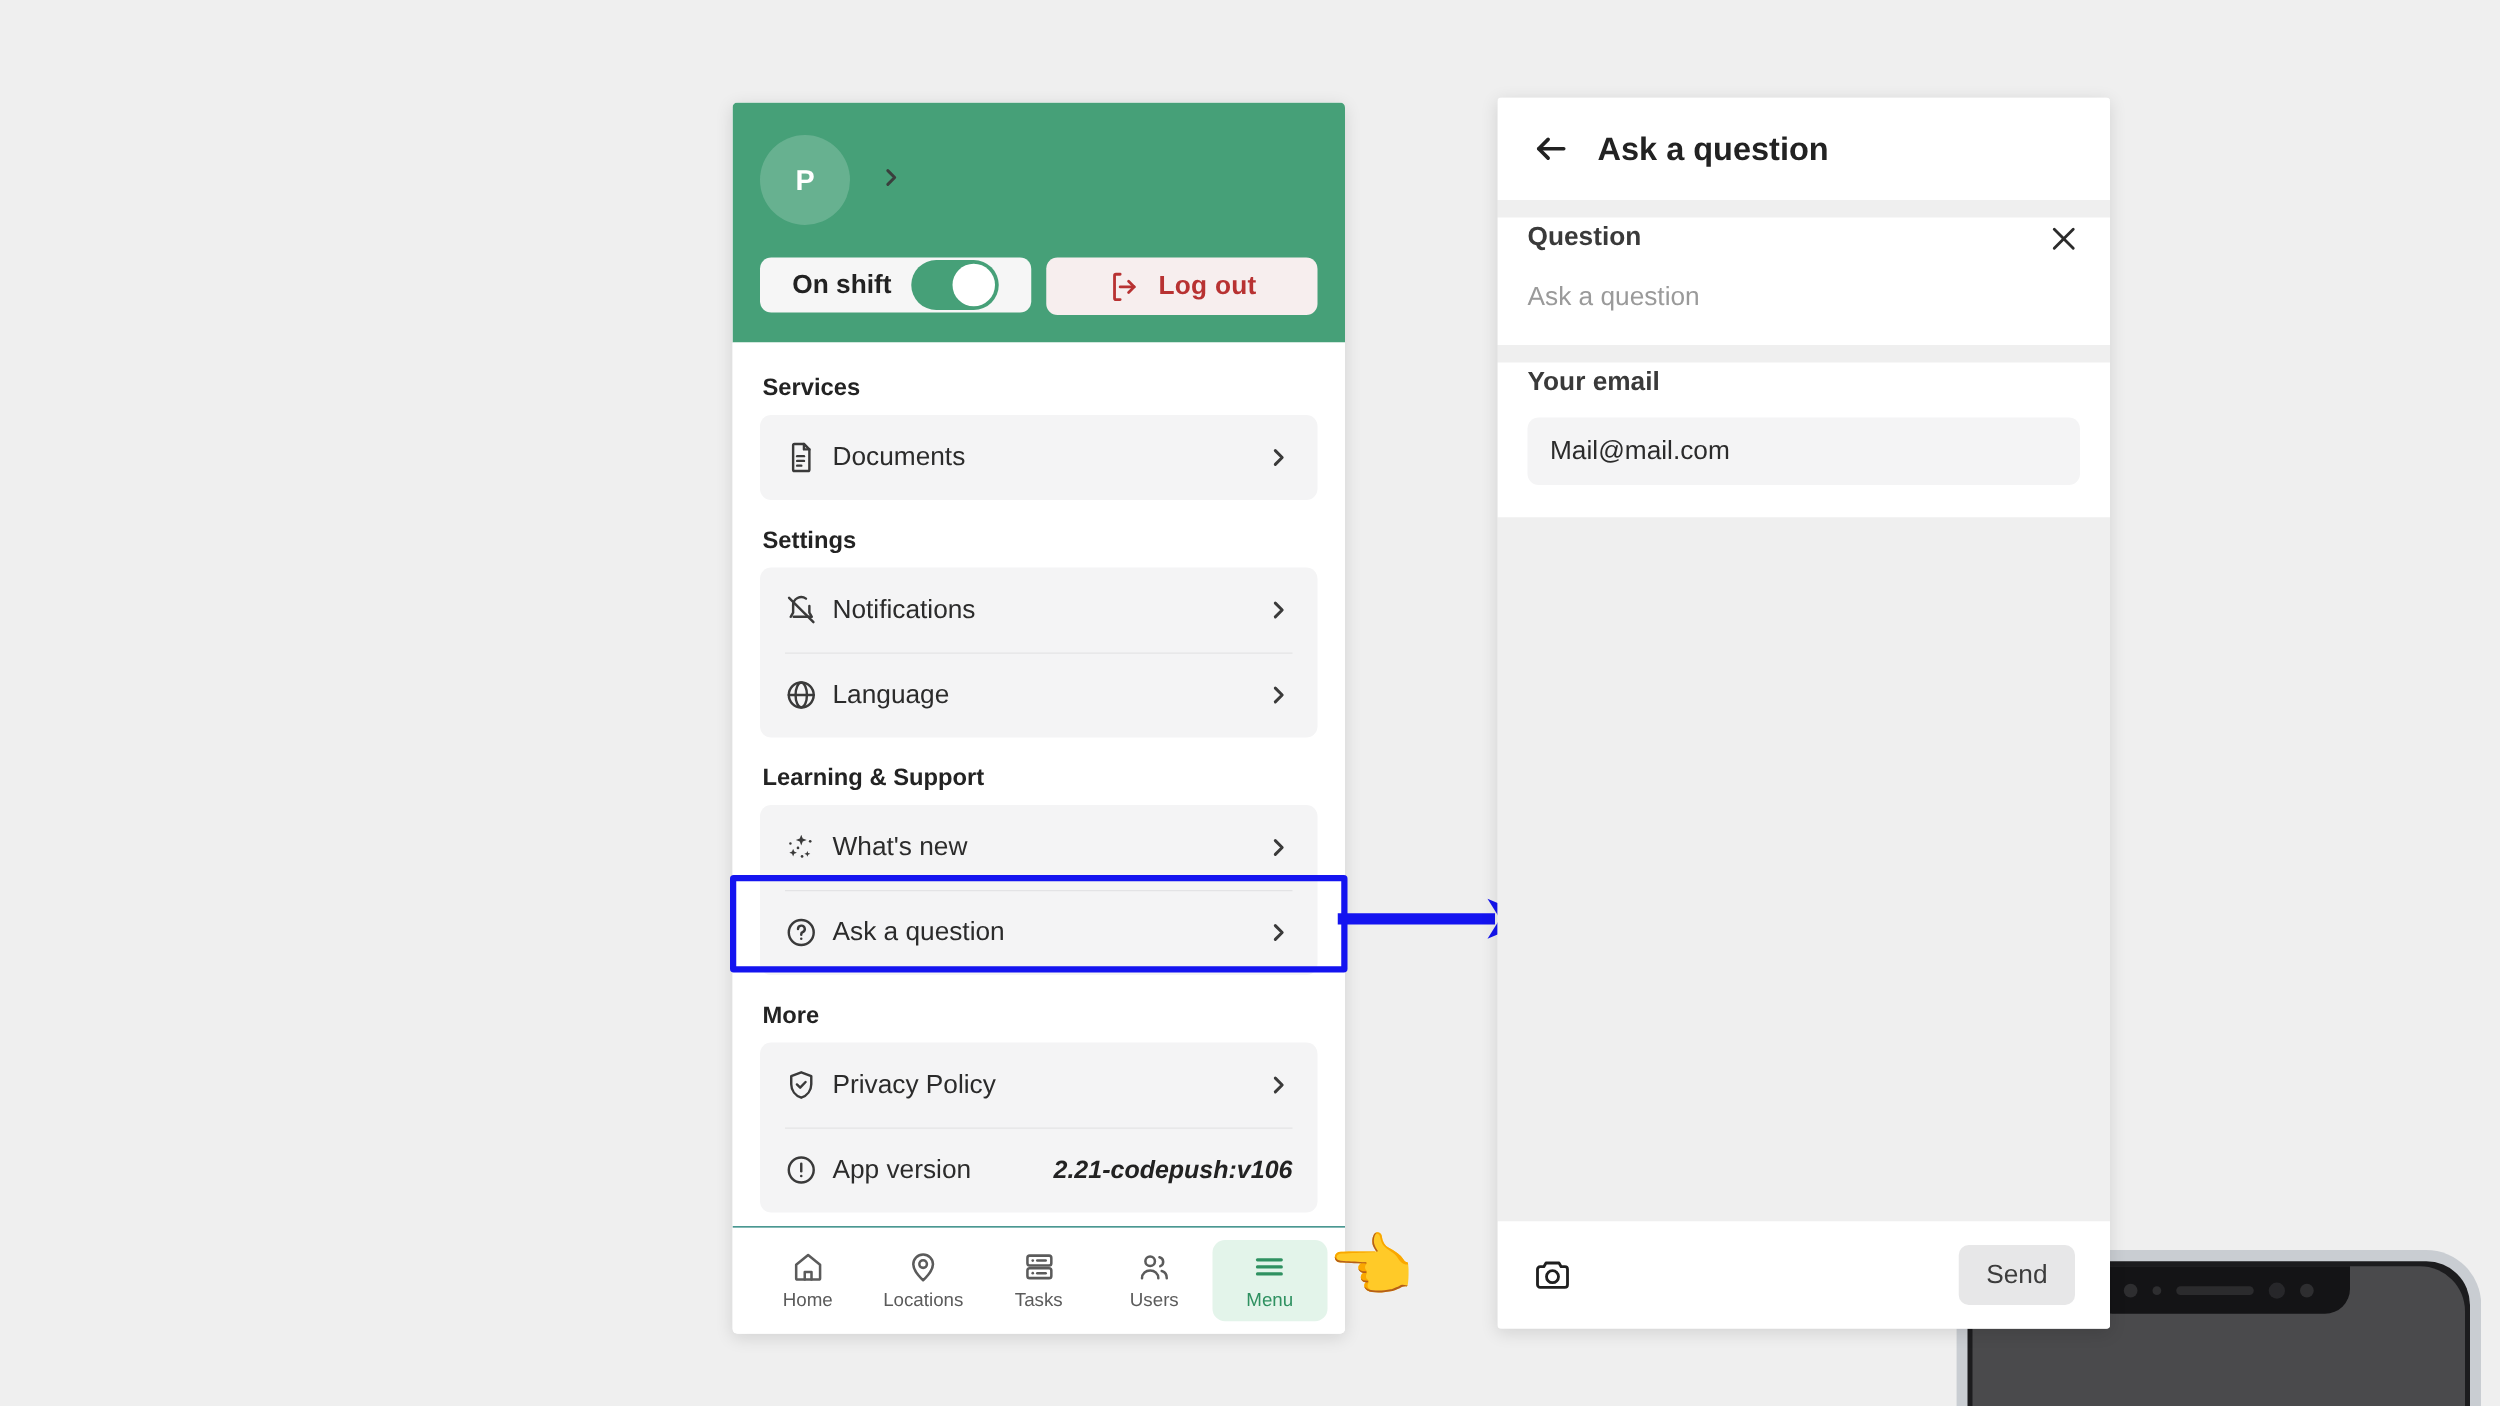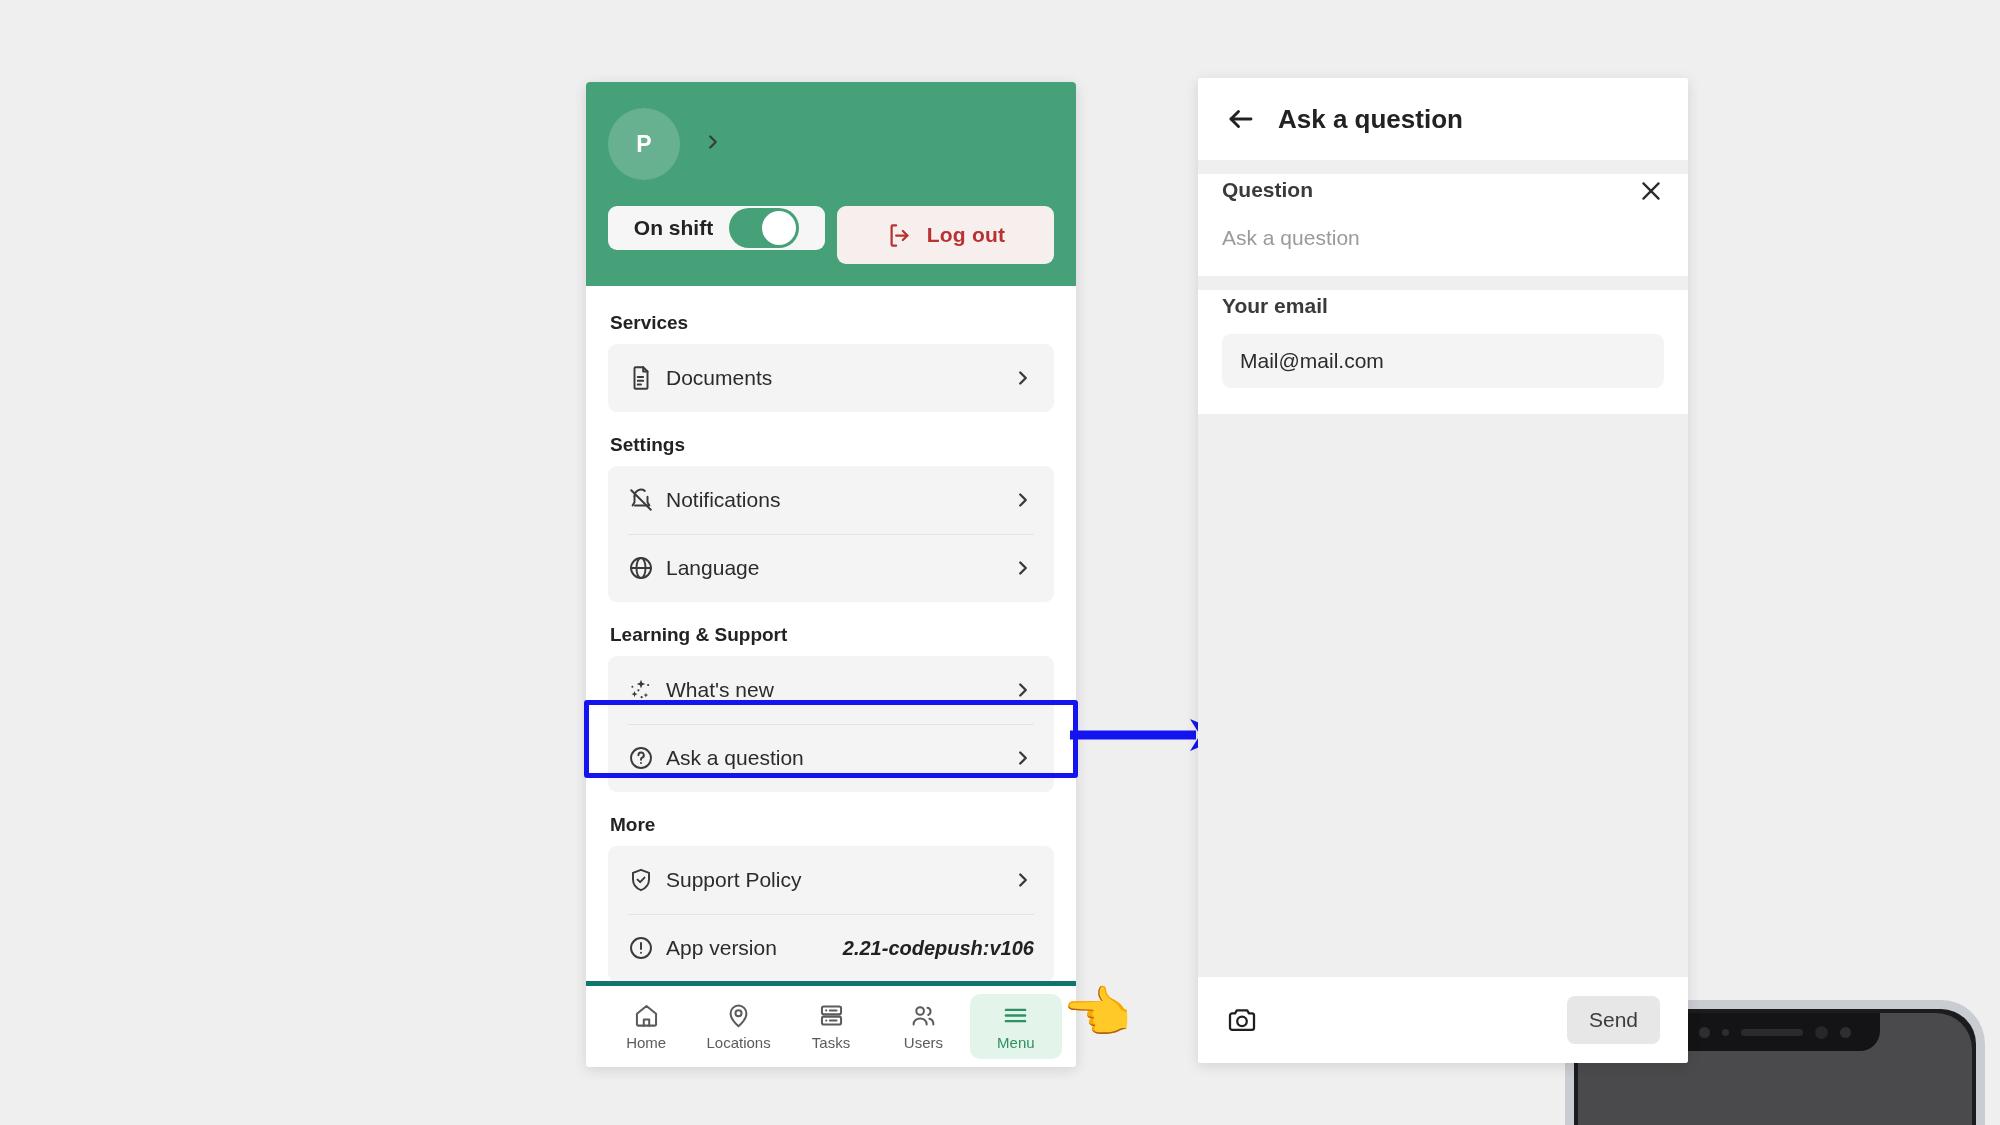--- a/index.html
+++ b/index.html
@@ -69,21 +69,21 @@
   .toggle {
     width: 70px; height: 40px; border-radius: 22px; background: #46a078;
     position: relative; flex: 0 0 auto;
   }
   .toggle-knob {
     position: absolute; right: 3px; top: 3px;
     width: 34px; height: 34px; border-radius: 50%; background: #fff;
   }
   .logout-pill {
     flex: 1 1 0; background: #f7eeee; border-radius: 9px;
-    height: 58px; display: flex; align-items: center; justify-content: center; gap: 14px;
+    height: 46px; display: flex; align-items: center; justify-content: center; gap: 14px;
     color: #b83232;
   }
   .logout-label { font-size: 21px; font-weight: bold; letter-spacing: .2px; }
 
   
   .menu-body { flex: 1 1 auto; padding: 4px 22px; background: #fff; overflow: hidden; }
   .group-title {
     font-size: 19px; font-weight: bold; color: #232323;
     padding: 22px 2px 10px 2px;
   }
@@ -106,21 +106,21 @@
   .highlight-box {
     position: absolute; left: 584px; top: 700px;
     width: 494px; height: 78px;
     border: 5px solid #1414f0;
     border-radius: 3px;
     pointer-events: none;
   }
 
   
   .bottom-nav {
-    border-top: 5px solid #0f766e;
+    border-top: 1px solid #0f766e;
     height: 86px; display: flex; align-items: center;
     padding: 0 14px; background: #fff; flex: 0 0 auto;
   }
   .nav-item {
     flex: 1 1 0; display: flex; flex-direction: column; align-items: center; gap: 5px;
     color: #5b5b5b; padding: 8px 4px; border-radius: 10px;
   }
   .nav-item.active { color: #2f9161; background: #e3f4ea; }
   .nav-label { font-size: 15px; }
   .nav-ic { width: 27px; height: 27px; display: block; }
@@ -297,21 +297,21 @@
         </div>
       </div>
 
       <div class="group-title">More</div>
       <div class="group-card">
         <div class="menu-row">
           <svg class="ic" viewBox="0 0 24 24" fill="none" stroke="currentColor" stroke-width="1.8" stroke-linecap="round" stroke-linejoin="round">
             <path d="M12 2.6l7.4 2.8v6c0 4.6-3.1 8.4-7.4 10-4.3-1.6-7.4-5.4-7.4-10v-6z"></path>
               <polyline points="8.8 11.6 11.2 14 15.2 9.8"></polyline>
           </svg>
-          <span class="row-label">Support Policy</span>
+          <span class="row-label">Privacy Policy</span>
           <svg class="chev" viewBox="0 0 24 24" fill="none" stroke="currentColor" stroke-width="2.6" stroke-linecap="round" stroke-linejoin="round">
               <polyline points="9 6 15 12 9 18"></polyline>
             </svg>
         </div>
         <div class="menu-row">
           <svg class="ic" viewBox="0 0 24 24" fill="none" stroke="currentColor" stroke-width="1.8" stroke-linecap="round" stroke-linejoin="round">
             <circle cx="12" cy="12" r="9.2"></circle>
               <line x1="12" y1="7.4" x2="12" y2="13"></line>
               <circle cx="12" cy="16.4" r=".95" fill="currentColor" stroke="none"></circle>
           </svg>

